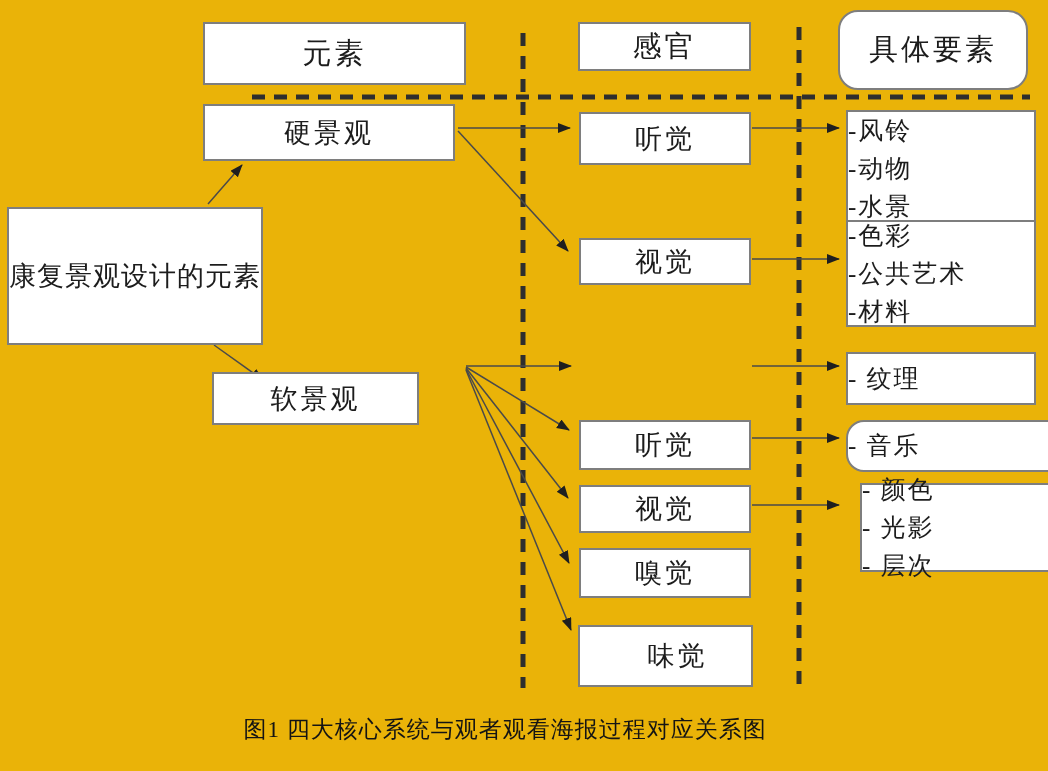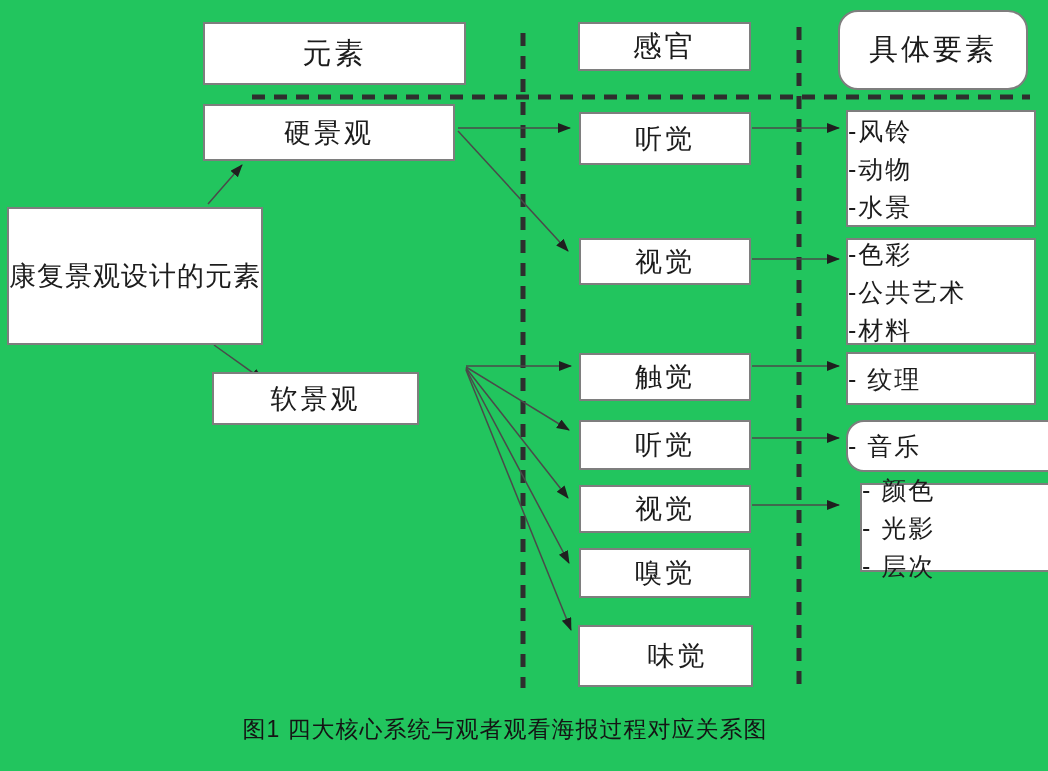--- a/index.html
+++ b/index.html
@@ -1,21 +1,21 @@
 <!DOCTYPE html>
 <html><head>
 <meta charset="utf-8">
 <style>
   html, body { margin: 0; padding: 0; background: #ffffff; }
   #canvas {
     position: relative;
     width: 1048px;
     height: 771px;
-    background: #22c55e;
-    font-family: Liberation Sans, sans-serif;
+    background: #eab308;
+    font-family: Liberation Serif, serif;
     overflow: hidden;
   }
   #connectors {
     position: absolute;
     left: 0; top: 0;
     width: 1048px; height: 771px;
     pointer-events: none;
   }
   .box {
     position: absolute;
@@ -89,32 +89,31 @@
   <div class="box header-box" style="left:203px; top:22px; width:263px; height:63px;">元素</div>
   <div class="box header-box" style="left:578px; top:22px; width:173px; height:49px;">感官</div>
   <div class="box header-box" style="left:838px; top:10px; width:190px; height:80px;border-radius:20px;">具体要素</div>
 
   <div class="box" style="left:203px; top:104px; width:252px; height:57px;">硬景观</div>
   <div class="box" style="left:7px; top:207px; width:256px; height:138px; letter-spacing:1px;">康复景观设计的元素</div>
   <div class="box" style="left:212px; top:372px; width:207px; height:53px;">软景观</div>
 
   <div class="box" style="left:579px; top:112px; width:172px; height:53px;">听觉</div>
   <div class="box" style="left:579px; top:238px; width:172px; height:47px;">视觉</div>
-  <div class="box" style="left:579px; top:353px; width:172px; height:48px;">触觉</div>
   <div class="box" style="left:579px; top:420px; width:172px; height:50px;">听觉</div>
   <div class="box" style="left:579px; top:485px; width:172px; height:48px;">视觉</div>
   <div class="box" style="left:579px; top:548px; width:172px; height:50px;">嗅觉</div>
   <div class="box" style="left:578px; top:625px; width:175px; height:62px;padding-left:24px;">味觉</div>
 
   <div class="box list-box" style="left:846px; top:110px; width:190px; height:117px;">
     <div>-风铃</div>
     <div>-动物</div>
     <div>-水景</div>
   </div>
-  <div class="box list-box" style="left:846px; top:238px; width:190px; height:107px;">
+  <div class="box list-box" style="left:846px; top:220px; width:190px; height:107px;">
     <div>-色彩</div>
     <div>-公共艺术</div>
     <div>-材料</div>
   </div>
   <div class="box list-box" style="left:846px; top:352px; width:190px; height:53px;">
     <div>- 纹理</div>
   </div>
   <div class="box list-box" style="left:846px; top:420px; width:224px; height:52px;border-radius:18px;">
     <div>- 音乐</div>
   </div>

